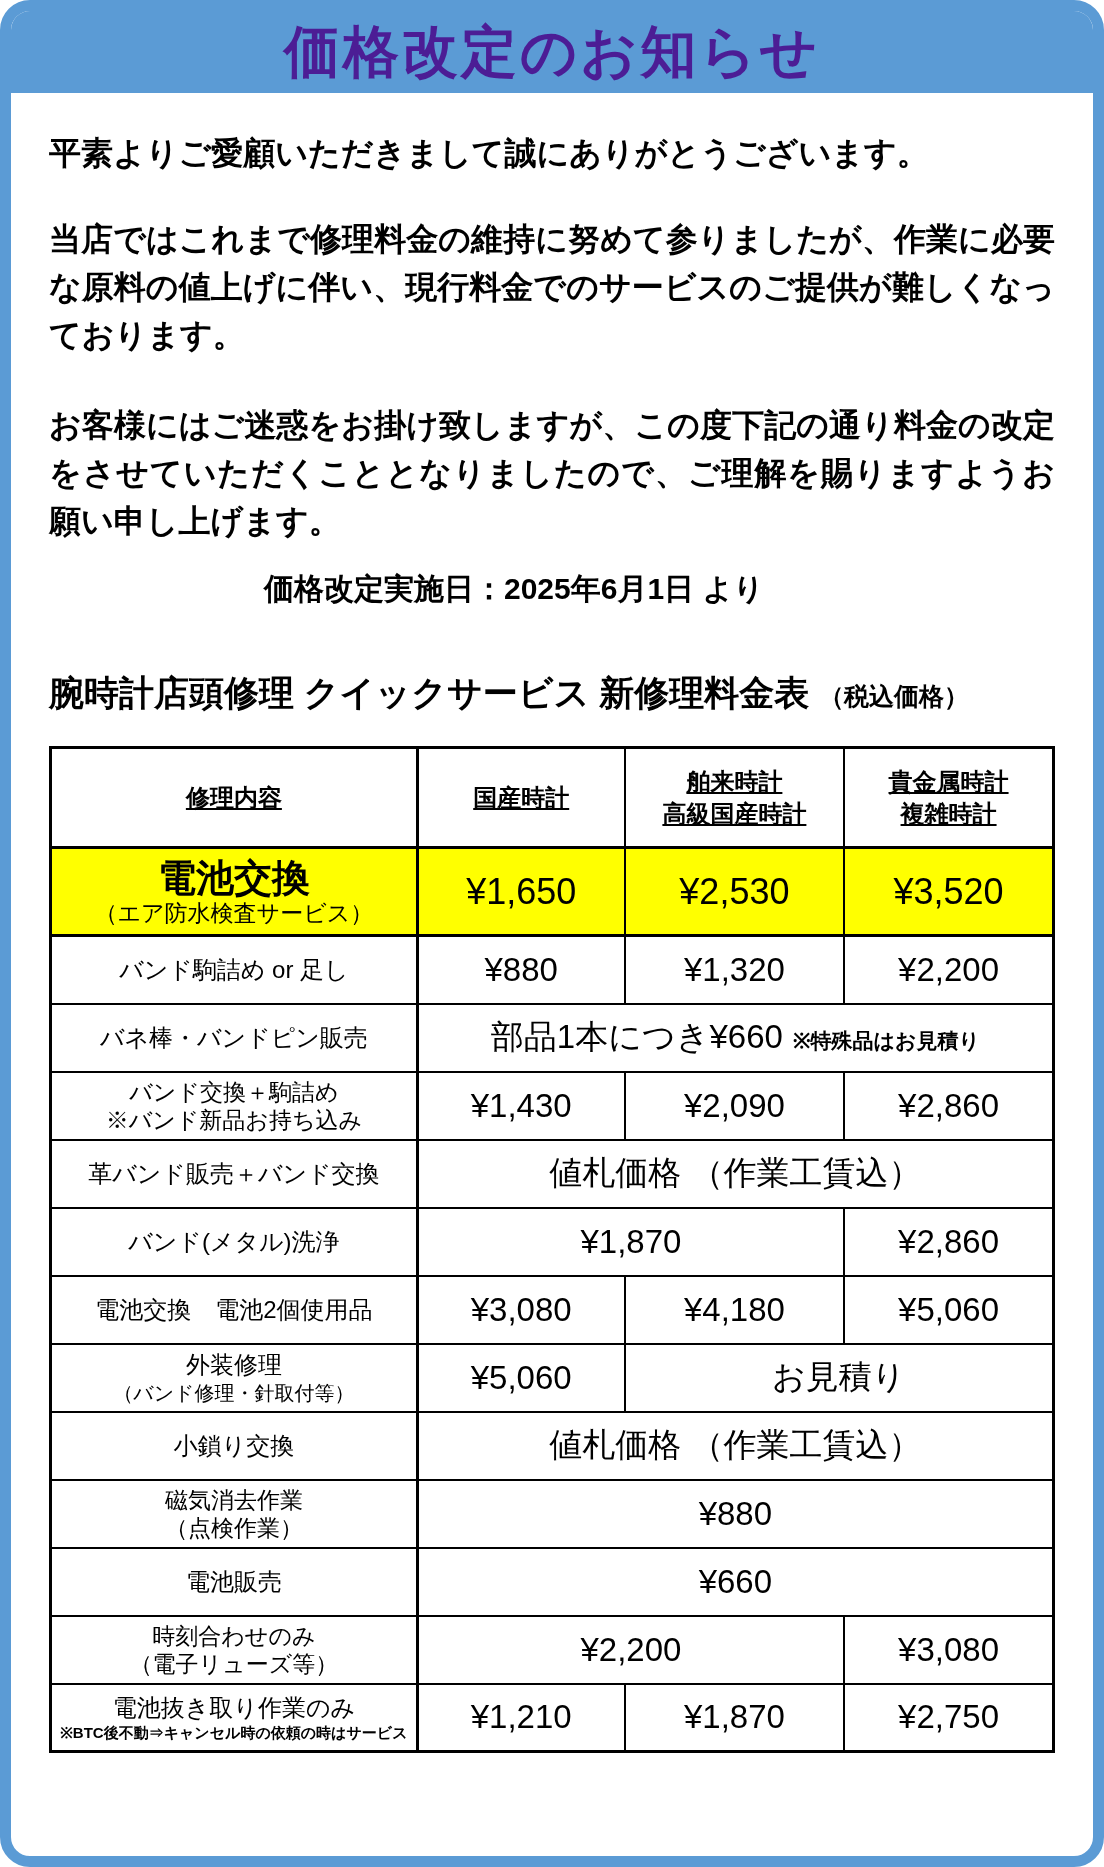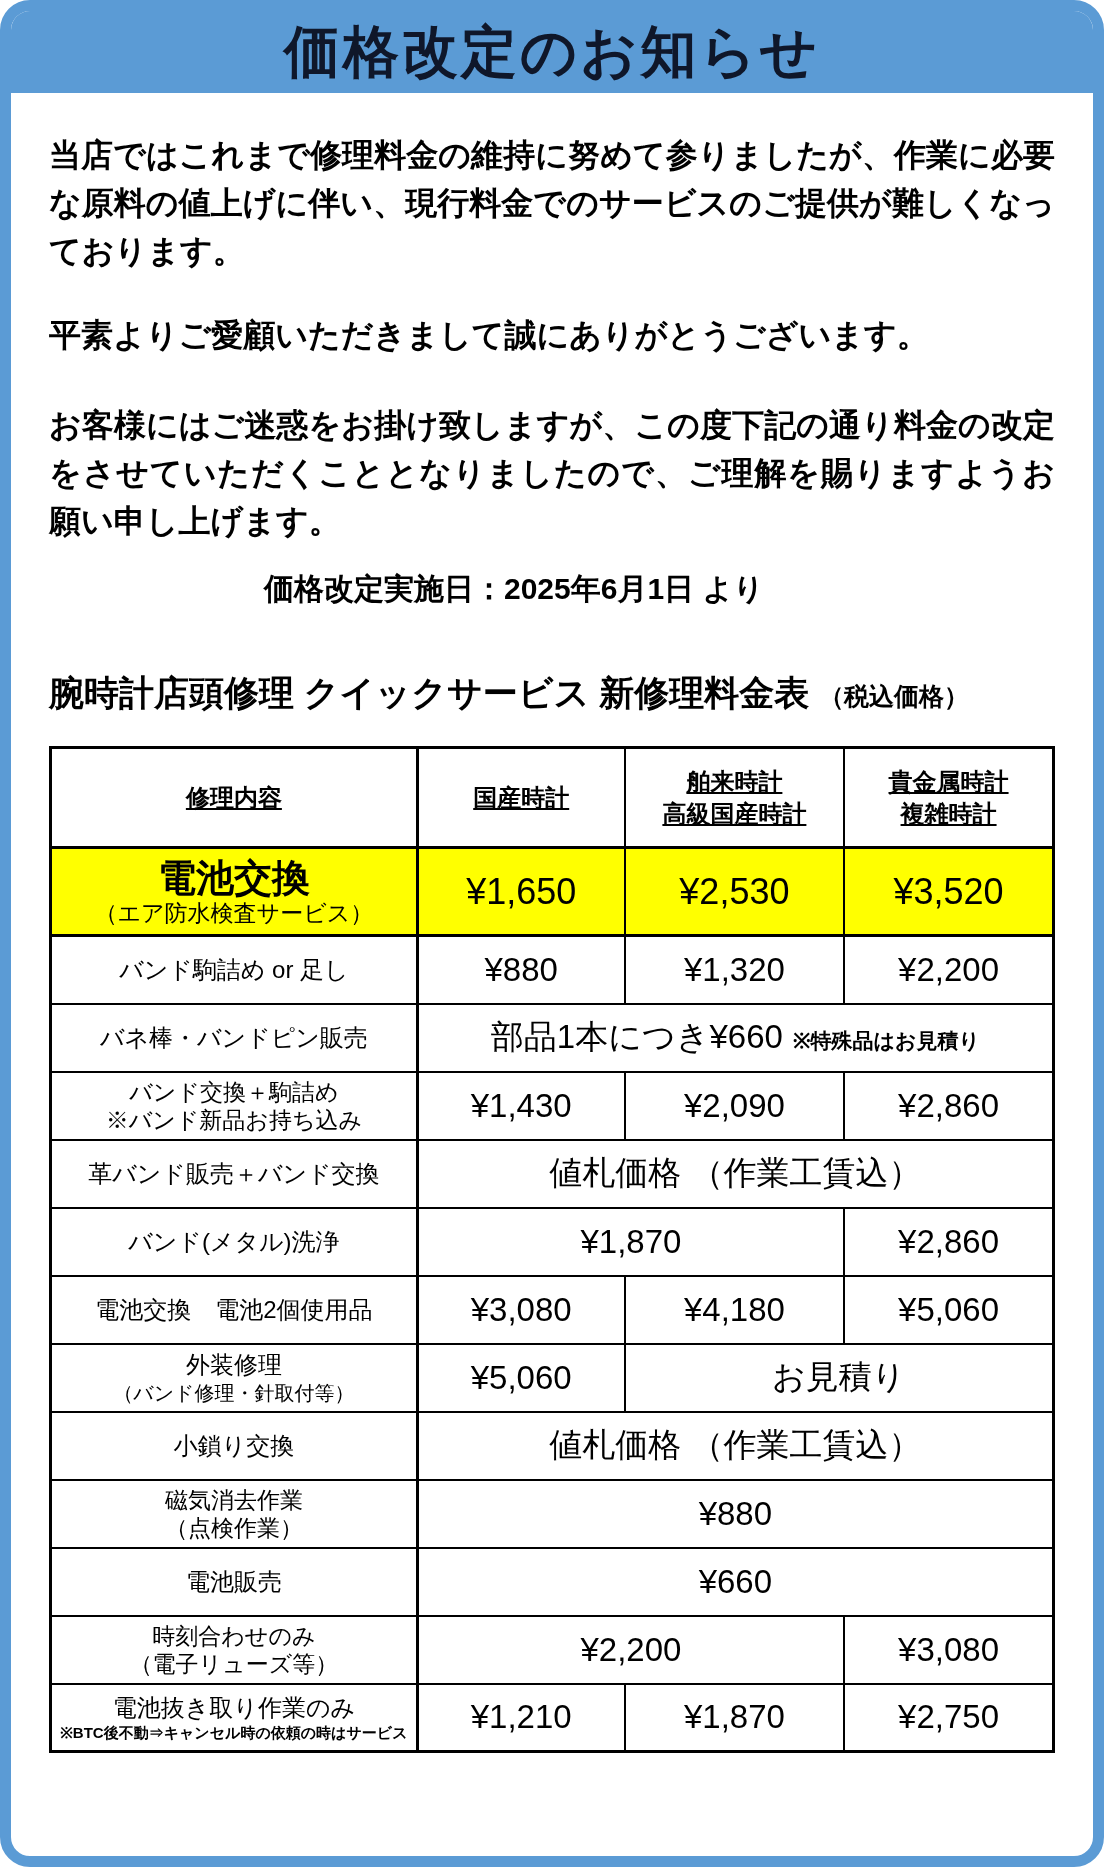--- a/index.html
+++ b/index.html
@@ -13,21 +13,21 @@
     background:#ffffff;
     font-family:"Liberation Sans",sans-serif;
     color:#000;
   }
   .banner{
     background:#5B9BD5;
     height:82px;
     display:flex;align-items:center;justify-content:center;
   }
   .banner-title{
-    color:#0f172a;
+    color:#4c1d95;
     font-size:56px;
     font-weight:700;
     letter-spacing:3px;
     line-height:1;
   }
   .content{padding:0 38px;}
   .para{
     font-size:32px;
     font-weight:700;
     line-height:48px;
@@ -95,22 +95,22 @@
 <body>
 
 <div class="page">
 
   <div class="banner">
     <div class="banner-title">価格改定のお知らせ</div>
   </div>
 
   <div class="content">
 
+    <p class="para p1">平素よりご愛顧いただきまして誠にありがとうございます。</p>
     <p class="para p2">当店ではこれまで修理料金の維持に努めて参りましたが、作業に必要な原料の値上げに伴い、現行料金でのサービスのご提供が難しくなっております。</p>
-    <p class="para p1">平素よりご愛顧いただきまして誠にありがとうございます。</p>
     <p class="para p3">お客様にはご迷惑をお掛け致しますが、この度下記の通り料金の改定をさせていただくこととなりましたので、ご理解を賜りますようお願い申し上げます。</p>
 
     <div class="date-line">価格改定実施日：2025年6月1日 より</div>
 
     <div class="tbl-title"><span>腕時計店頭修理 クイックサービス 新修理料金表</span> <span class="note">（税込価格）</span></div>
 
     <table class="price">
       <thead>
         <tr>
           <th class="c1">修理内容</th>

